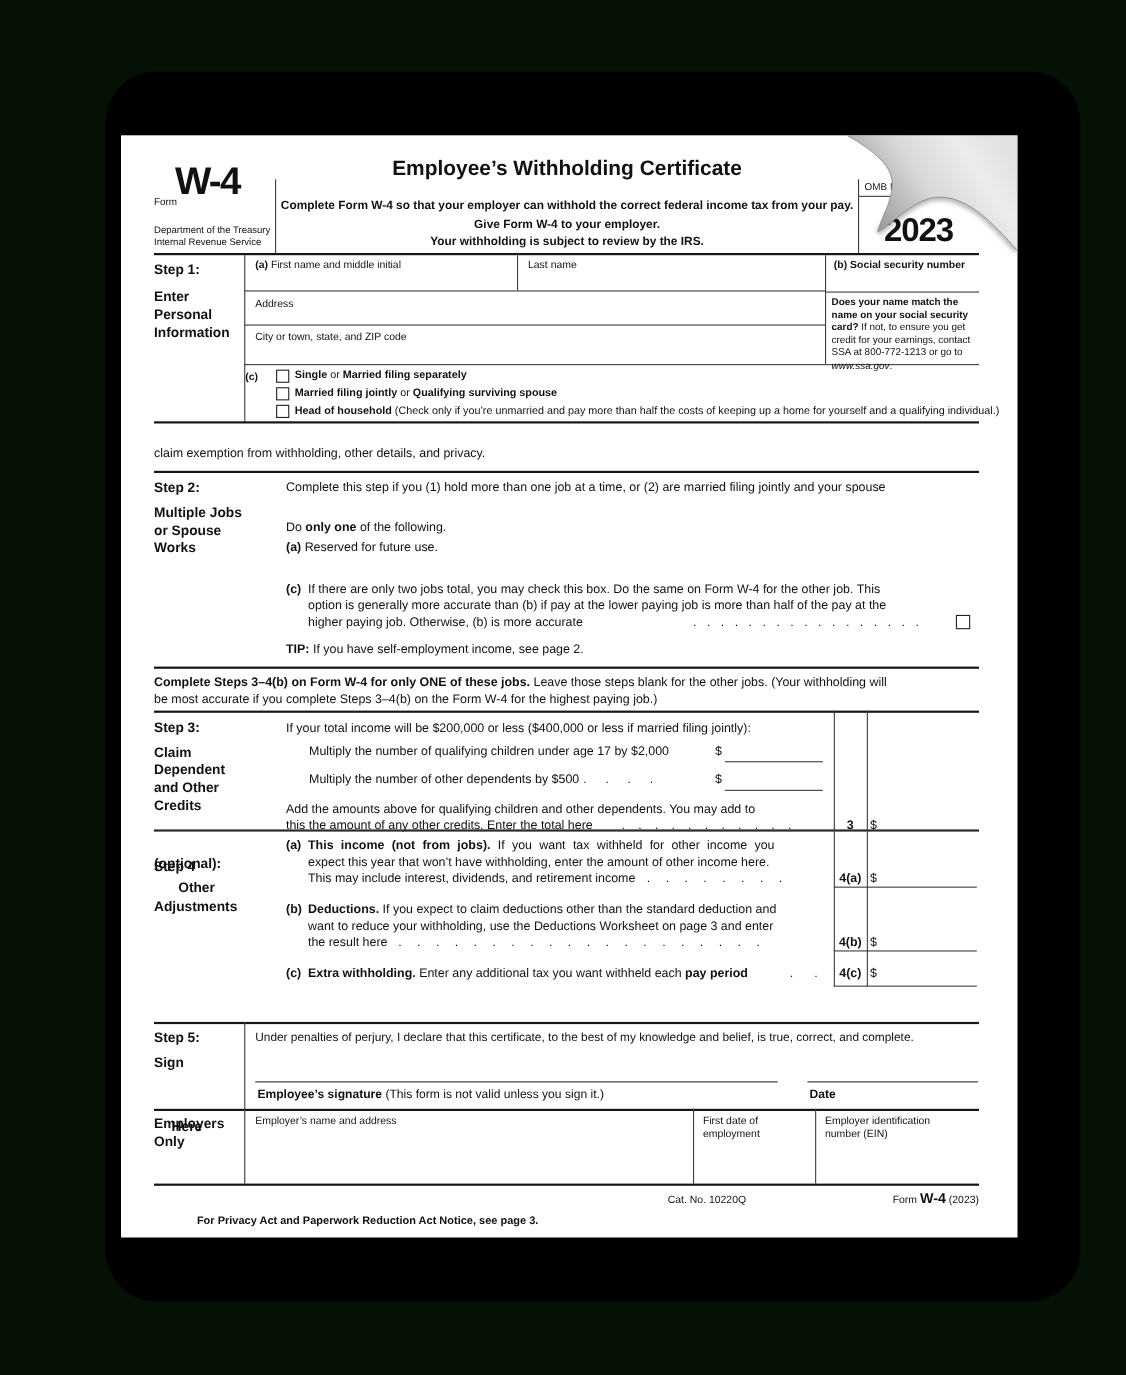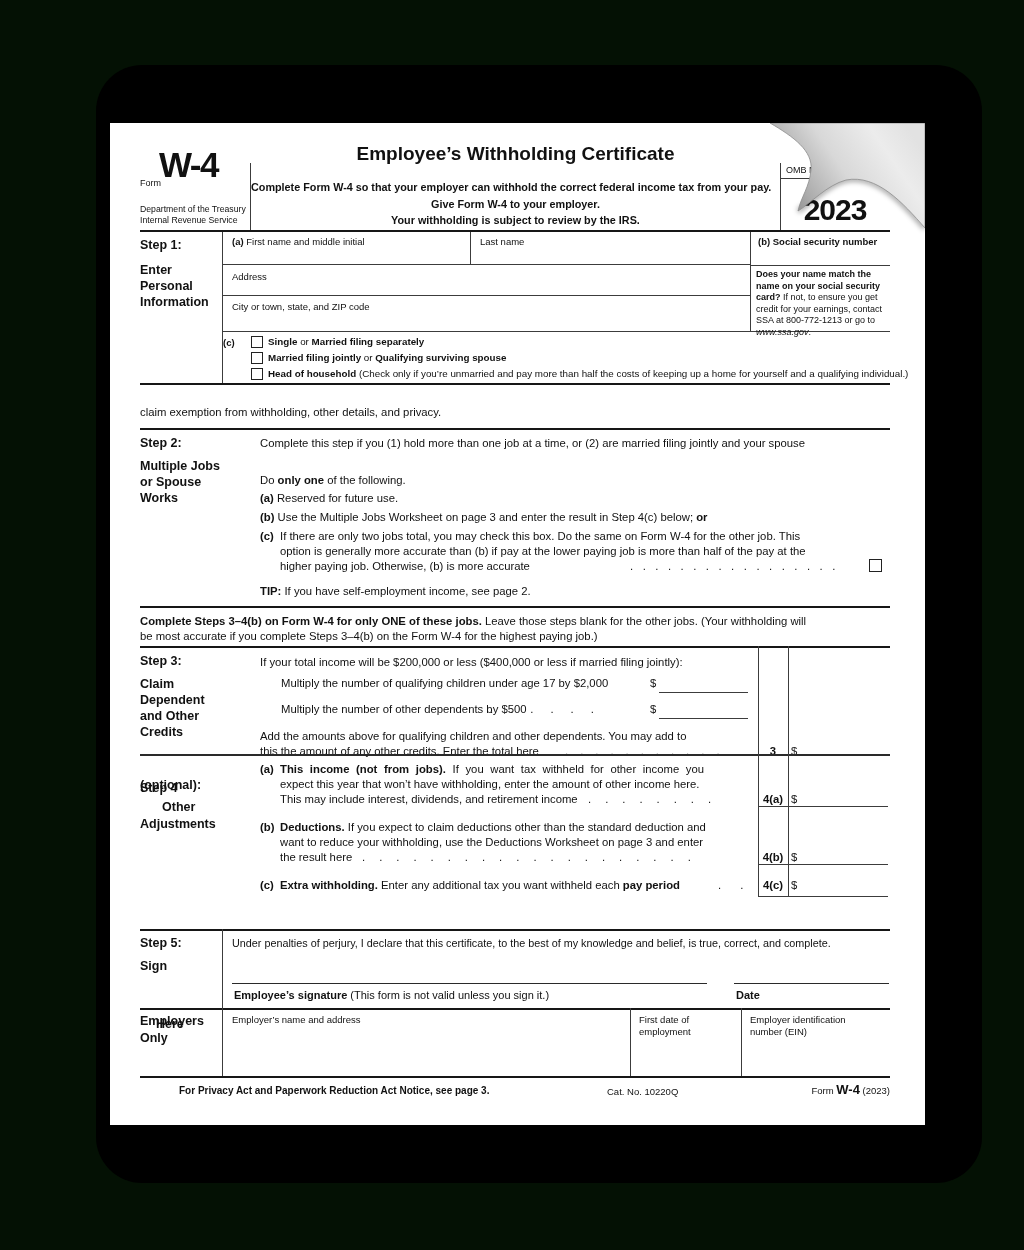--- a/index.html
+++ b/index.html
@@ -38,21 +38,21 @@
 
   <div class="a" style="left:30px;top:55px;font-size:9px;">Form</div>
   <div class="a" style="left:49px;top:22px;font-size:35px;font-weight:bold;letter-spacing:-1.5px;">W-4</div>
   <div class="a" style="left:30px;top:81px;font-size:8.7px;">Department of the Treasury</div>
   <div class="a" style="left:30px;top:92px;font-size:8.7px;">Internal Revenue Service</div>
 
   <div class="vl" style="left:140px;top:40px;height:68px;"></div>
   <div class="vl" style="left:670px;top:40px;height:68px;"></div>
 
   <div class="a" style="left:141px;top:20px;width:529px;text-align:center;font-size:19px;font-weight:bold;">Employee’s Withholding Certificate</div>
-  <div class="a" style="left:141px;top:58px;width:529px;font-size:10.8px;font-weight:bold;white-space:nowrap;">Complete Form W-4 so that your employer can withhold the correct federal income tax from your pay.</div>
+  <div class="a" style="left:141px;top:58px;width:529px;text-align:center;font-size:10.8px;font-weight:bold;white-space:nowrap;">Complete Form W-4 so that your employer can withhold the correct federal income tax from your pay.</div>
   <div class="a" style="left:141px;top:75px;width:529px;text-align:center;font-size:10.8px;font-weight:bold;">Give Form W-4 to your employer.</div>
   <div class="a" style="left:141px;top:91px;width:529px;text-align:center;font-size:10.8px;font-weight:bold;">Your withholding is subject to review by the IRS.</div>
 
   <div class="a" style="left:676px;top:42px;width:104px;font-size:9px;white-space:nowrap;overflow:hidden;">OMB No. 1545-0074</div>
   <div class="hl" style="left:670px;top:55px;width:110px;"></div>
   <div class="a" style="left:670px;top:70px;width:110px;text-align:center;font-size:30px;font-weight:bold;letter-spacing:-1px;">2023</div>
 
   <div class="rule" style="left:30px;top:107px;width:750px;"></div>
 
   <div class="a steplab" style="left:30px;top:115px;">Step 1:</div>
@@ -96,21 +96,20 @@
   <div class="rule" style="left:30px;top:305px;width:750px;"></div>
 
   <div class="a steplab" style="left:30px;top:313px;">Step 2:</div>
   <div class="a steplab" style="left:30px;top:336px;">Multiple Jobs</div>
   <div class="a steplab" style="left:30px;top:352px;">or Spouse</div>
   <div class="a steplab" style="left:30px;top:368px;">Works</div>
 
   <div class="a body" style="left:150px;top:314px;">Complete this step if you (1) hold more than one job at a time, or (2) are married filing jointly and your spouse</div>
   <div class="a body" style="left:150px;top:351px;"><span>Do </span><span class="b">only one</span><span> of the following.</span></div>
   <div class="a body" style="left:150px;top:369px;"><span class="b">(a)</span><span> Reserved for future use.</span></div>
-  <div class="a body" style="left:150px;top:388px;"><span class="b">(b)</span><span> Use the Multiple Jobs Worksheet on page 3 and enter the result in Step 4(c) below; </span><span class="b">or</span></div>
   <div class="a body marker" style="left:150px;top:407px;">(c)</div>
   <div class="a body" style="left:170px;top:407px;">If there are only two jobs total, you may check this box. Do the same on Form W-4 for the other job. This</div>
   <div class="a body" style="left:170px;top:422px;">option is generally more accurate than (b) if pay at the lower paying job is more than half of the pay at the</div>
   <div class="a body" style="left:170px;top:437px;">higher paying job. Otherwise, (b) is more accurate</div>
   <div class="leader" style="left:520px;top:437px;width:233px;letter-spacing:9.5px;">.................</div>
   <div class="cb" style="left:759px;top:436px;width:11px;height:11px;"></div>
   <div class="a body" style="left:150px;top:462px;"><span class="b">TIP:</span><span> If you have self-employment income, see page 2.</span></div>
 
   <div class="rule" style="left:30px;top:483px;width:750px;"></div>
 
@@ -208,21 +207,21 @@
   <div class="a lab" style="left:529px;top:891px;">First date of</div>
   <div class="a lab" style="left:529px;top:903px;">employment</div>
   <div class="field" style="left:521px;top:916px;width:108px;height:35px;"></div>
   <div class="vl" style="left:631px;top:885px;height:68px;"></div>
   <div class="a lab" style="left:640px;top:891px;">Employer identification</div>
   <div class="a lab" style="left:640px;top:903px;">number (EIN)</div>
   <div class="field" style="left:632px;top:916px;width:146px;height:35px;"></div>
 
   <div class="rule" style="left:30px;top:953px;width:750px;"></div>
 
-  <div class="a b" style="left:32px;top:962px;font-size:10px;white-space:nowrap;padding-left:37px;">For Privacy Act and Paperwork Reduction Act Notice, see page 3.</div>
+  <div class="a b" style="left:32px;top:982px;font-size:10px;white-space:nowrap;padding-left:37px;">For Privacy Act and Paperwork Reduction Act Notice, see page 3.</div>
   <div class="a" style="left:497px;top:963px;font-size:9.5px;">Cat. No. 10220Q</div>
   <div class="a" style="left:600px;top:959px;width:180px;text-align:right;font-size:9.5px;white-space:nowrap;">
     <span>Form</span>
     <span style="font-weight:bold;font-size:13px;">W-4</span>
     <span>(2023)</span>
   </div>
 
   <svg width="175" height="120" viewBox="640 0 175 120" style="position:absolute;left:640px;top:0;z-index:30;">
     <defs>
       <linearGradient id="curlgrad" gradientUnits="userSpaceOnUse" x1="672" y1="95" x2="800" y2="8">

